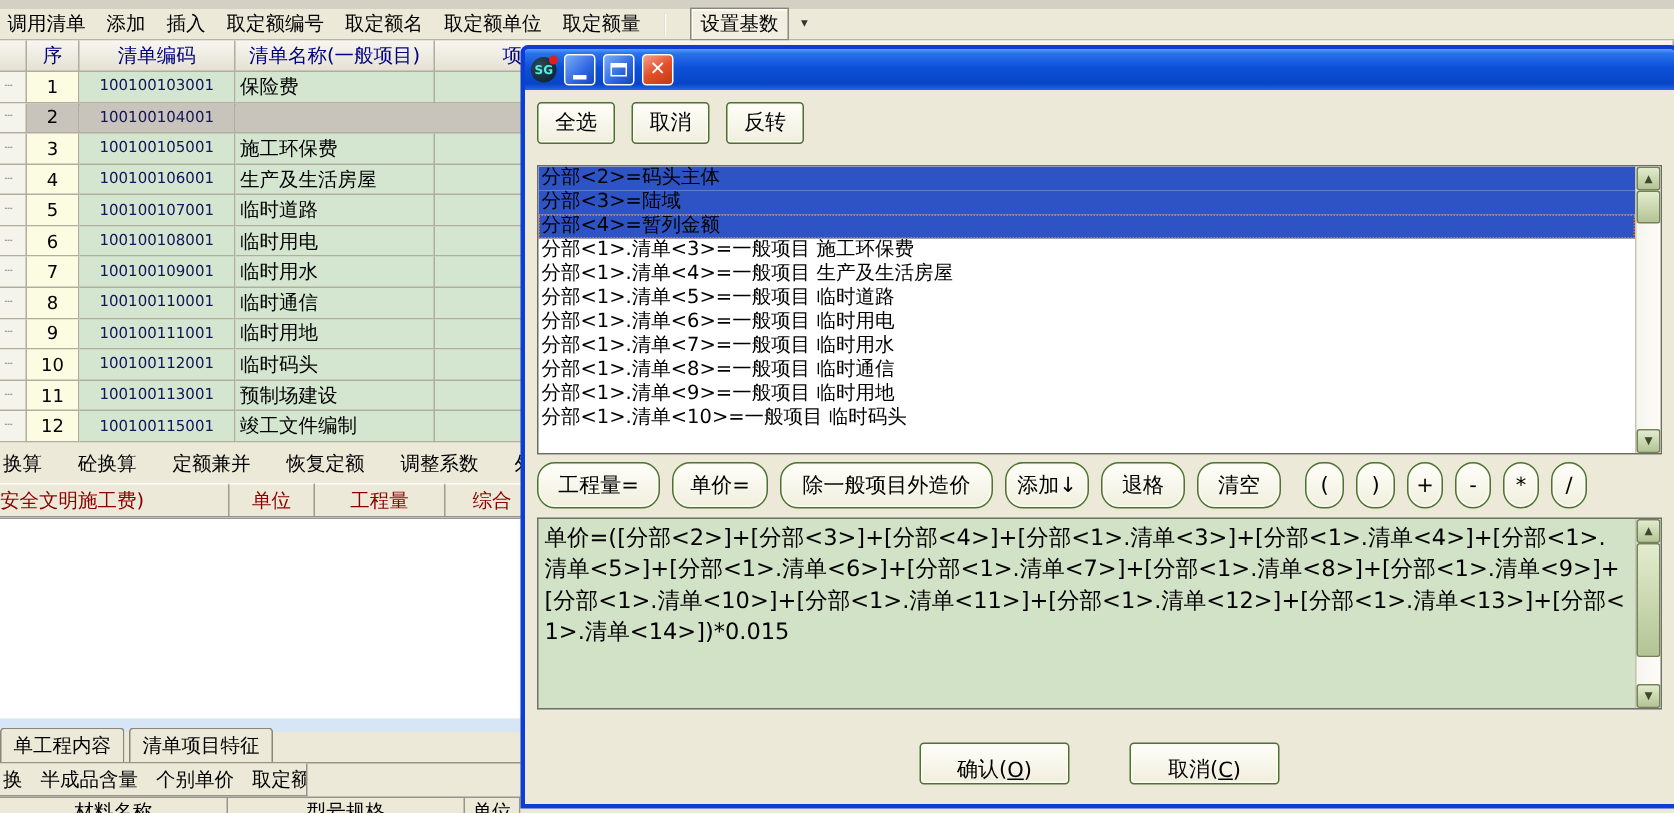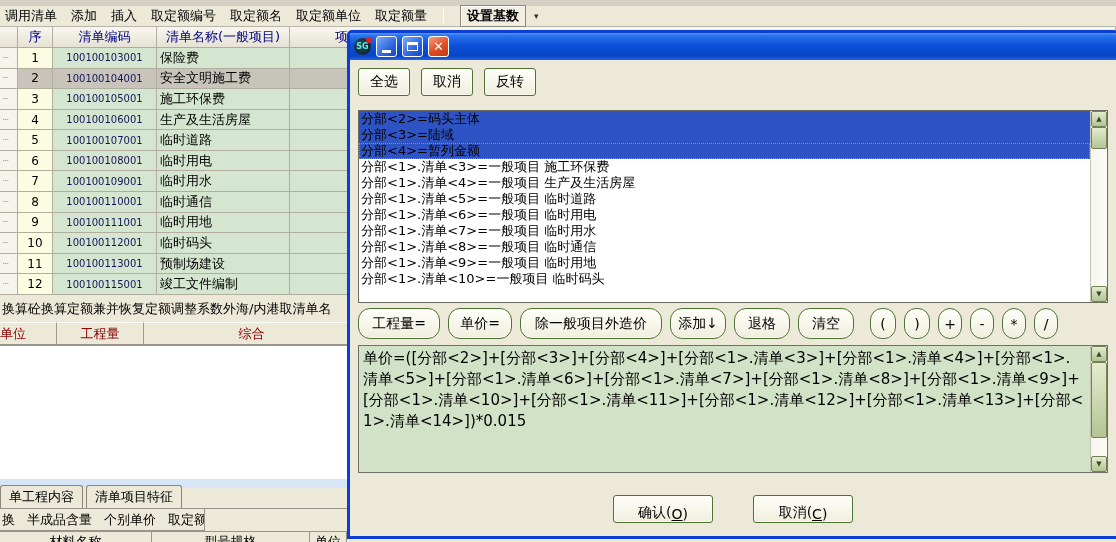--- a/index.html
+++ b/index.html
@@ -7,21 +7,21 @@
   body { font-family:"DejaVu Sans","Liberation Sans",sans-serif; font-size:13px; color:#000; }
   #app { position:relative; width:1116px; height:542px; background:#ece9d8; overflow:hidden; }
 
   
   .abs { position:absolute; }
   #top-strip { left:0; top:0; width:1116px; height:6px; background:#d4d0c4; }
   #toolbar-top { left:0; top:6px; width:1116px; height:21px; background:#ece9d8;
     border-bottom:1px solid #b8b4a8; display:flex; align-items:center; gap:14px; padding-left:5px; }
   .tb-item { white-space:nowrap; cursor:default; }
   .tb-sep { width:1px; height:15px; background:#9a968a; border-right:1px solid #fff; margin:0 2px; }
-  .tb-boxed { border:1px solid #8a8878; background:#f2efe2; padding:1px 6px; box-shadow:1px 1px 0 #fff inset;font-weight:bold; }
+  .tb-boxed { border:1px solid #8a8878; background:#f2efe2; padding:1px 6px; box-shadow:1px 1px 0 #fff inset; }
   .dd-arrow { font-size:9px; color:#333; margin-left:-6px; }
 
   #table-header { left:0; top:27px; width:1116px; height:21px; display:flex;
     background:linear-gradient(#f8f6f0,#e4e0d2); color:#000080; }
   #table-header .hc { border-right:1px solid #b0ac9e; border-bottom:1px solid #b0ac9e;
     display:flex; align-items:center; justify-content:center; overflow:hidden; white-space:nowrap; }
 
   #table-body { left:0; top:48px; width:360px; }
   .trow { display:flex; height:20.58px; }
   .trow > div { border-right:1px solid #b2ae9e; border-bottom:1px solid #b2ae9e;
@@ -29,21 +29,21 @@
   .c-tree { width:18px; background:#f4f3ec; color:#9a9a92; font-size:9px; padding-left:3px; }
   .c-seq  { width:35px; background:#fcfce2; justify-content:center; font-size:12px; }
   .c-code { width:104px; background:#d5e6d0; justify-content:center; font-size:10px; color:#14145a; }
   .c-name { width:133px; background:#d5e6d0; padding-left:3px; }
   .c-extra{ flex:1; background:#d5e6d0; }
   .trow.selected .c-seq, .trow.selected .c-code, .trow.selected .c-name, .trow.selected .c-extra
     { background:#c8c4bc; }
   .trow.selected { box-shadow:0 0 0 1.5px #55524a inset; }
 
   #toolbar-mid { left:0; top:295px; width:360px; height:27px; background:#ece9d8;
-    display:flex; align-items:center; gap:0; padding-left:2px; overflow:hidden; }
+    display:flex; align-items:center; gap:24px; padding-left:2px; overflow:hidden; }
 
   #detail-header { left:0; top:322px; width:360px; height:23px; display:flex; background:#ece9d8;
     color:#8b0000; border-bottom:1px solid #98948a; }
   #detail-header .dh { border-right:1px solid #a09c8c; border-top:1px solid #fff;
     display:flex; align-items:center; justify-content:center; overflow:hidden; white-space:nowrap; }
   #detail-header .dh:first-child { justify-content:flex-start; }
 
   #white-panel { left:0; top:345px; width:347px; height:134px; background:#fff; border-top:1px solid #999; }
   #blue-strip { left:0; top:479px; width:347px; height:9px; background:#d7e6f7; }
 
@@ -151,21 +151,20 @@
       <div class="c-tree">┄</div>
       <div class="c-seq">1</div>
       <div class="c-code">100100103001</div>
       <div class="c-name">保险费</div>
       <div class="c-extra"></div>
     </div>
     <div class="trow selected">
       <div class="c-tree">┄</div>
       <div class="c-seq">2</div>
       <div class="c-code">100100104001</div>
-      <div class="c-name">安全文明施工费</div>
       <div class="c-extra"></div>
     </div>
     <div class="trow">
       <div class="c-tree">┄</div>
       <div class="c-seq">3</div>
       <div class="c-code">100100105001</div>
       <div class="c-name">施工环保费</div>
       <div class="c-extra"></div>
     </div>
     <div class="trow">
@@ -237,20 +236,21 @@
     <span class="tb-item">换算</span>
     <span class="tb-item">砼换算</span>
     <span class="tb-item">定额兼并</span>
     <span class="tb-item">恢复定额</span>
     <span class="tb-item">调整系数</span>
     <span class="tb-item">外海/内港</span>
     <span class="tb-item">取清单名</span>
   </div>
 
   <div id="detail-header" class="abs">
+    <div class="dh" style="width:153px">安全文明施工费)</div>
     <div class="dh" style="width:57px">单位</div>
     <div class="dh" style="width:87px">工程量</div>
     <div class="dh" style="flex:1">综合</div>
   </div>
 
   <div id="white-panel" class="abs"></div>
   <div id="blue-strip" class="abs"></div>
 
   <div id="tab-bar" class="abs">
     <span class="tab">单工程内容</span>

